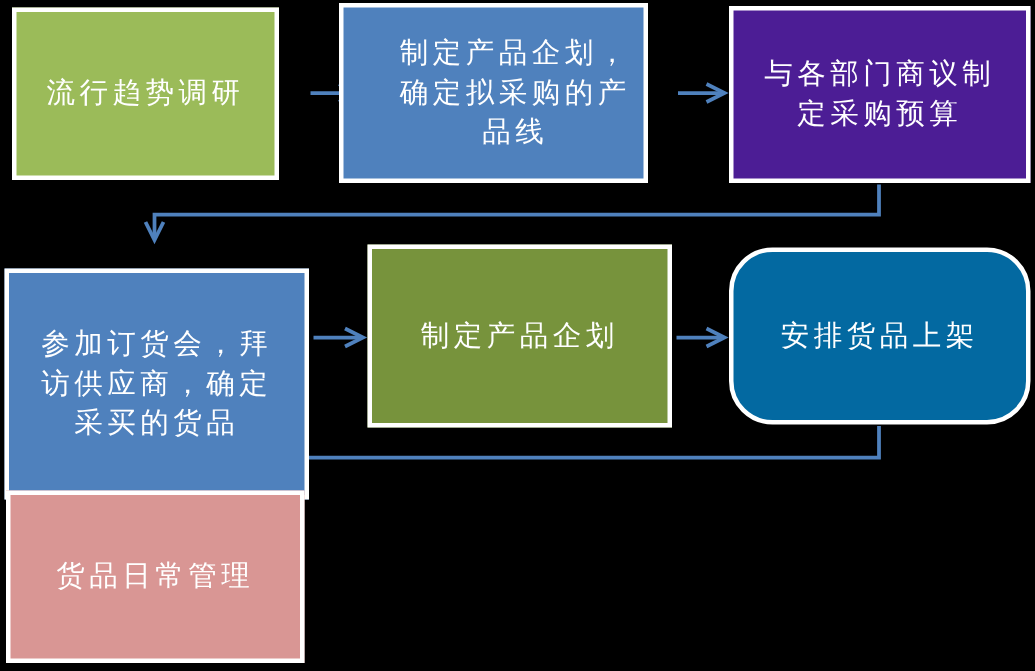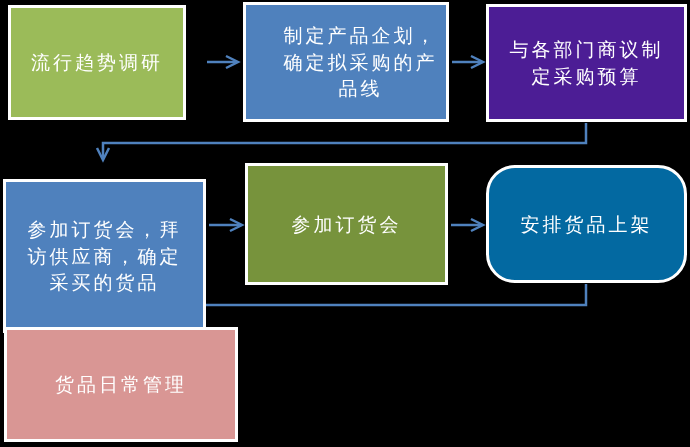--- a/index.html
+++ b/index.html
@@ -68,37 +68,37 @@
       <polyline points="452,62 481,62" class="wire" marker-end="url(#arrowhead)"></polyline>
       <polyline points="586,123 586,143 103,143 103,158" class="wire" marker-end="url(#arrowhead)"></polyline>
       <polyline points="209,225 240,225" class="wire" marker-end="url(#arrowhead)"></polyline>
       <polyline points="451,225 481,225" class="wire" marker-end="url(#arrowhead)"></polyline>
       <polyline points="586,284 586,305 103,305 103,322" class="wire" marker-end="url(#arrowhead)"></polyline>
     </svg>
 
   <div class="node" style="left: 8px; top: 5px; width: 178px; height: 115px; background: rgb(155, 187, 89);">
     <span class="node-label">流行趋势调研</span>
   </div>
-  <div class="node" style="left: 243px; top: 2px; width: 206px; height: 120px; background: rgb(79, 129, 189); padding-left: 29px;">
+  <div class="node" style="left: 226px; top: 2px; width: 206px; height: 120px; background: rgb(79, 129, 189); padding-left: 29px;">
     <span class="node-label">制定产品企划，
 确定拟采购的产
 品线</span>
   </div>
   <div class="node" style="left: 486px; top: 4px; width: 201px; height: 118px; background: #4c1d95;">
     <span class="node-label">与各部门商议制
 定采购预算</span>
   </div>
   <div class="node" style="left: 3px; top: 179px; width: 203px; height: 154px; background: rgb(79, 129, 189);">
     <span class="node-label">参加订货会，拜
 访供应商，确定
 采买的货品</span>
   </div>
   <div class="node" style="left: 245px; top: 163px; width: 203px; height: 122px; background: rgb(119, 147, 60);">
-    <span class="node-label">参加订货会</span>
+    <span class="node-label">制定产品企划</span>
   </div>
   <div class="node" style="left: 486px; top: 165px; width: 201px; height: 118px; background: #0369a1; border-radius: 29px;">
     <span class="node-label">安排货品上架</span>
   </div>
-  <div class="node" style="left: 4px; top: 327px; width: 234px; height: 115px; background: rgb(217, 150, 148);">
+  <div class="node" style="left: 4px; top: 327px; width: 199px; height: 115px; background: rgb(217, 150, 148);">
     <span class="node-label">货品日常管理</span>
   </div>
 
 </div>
 
 </body></html>

